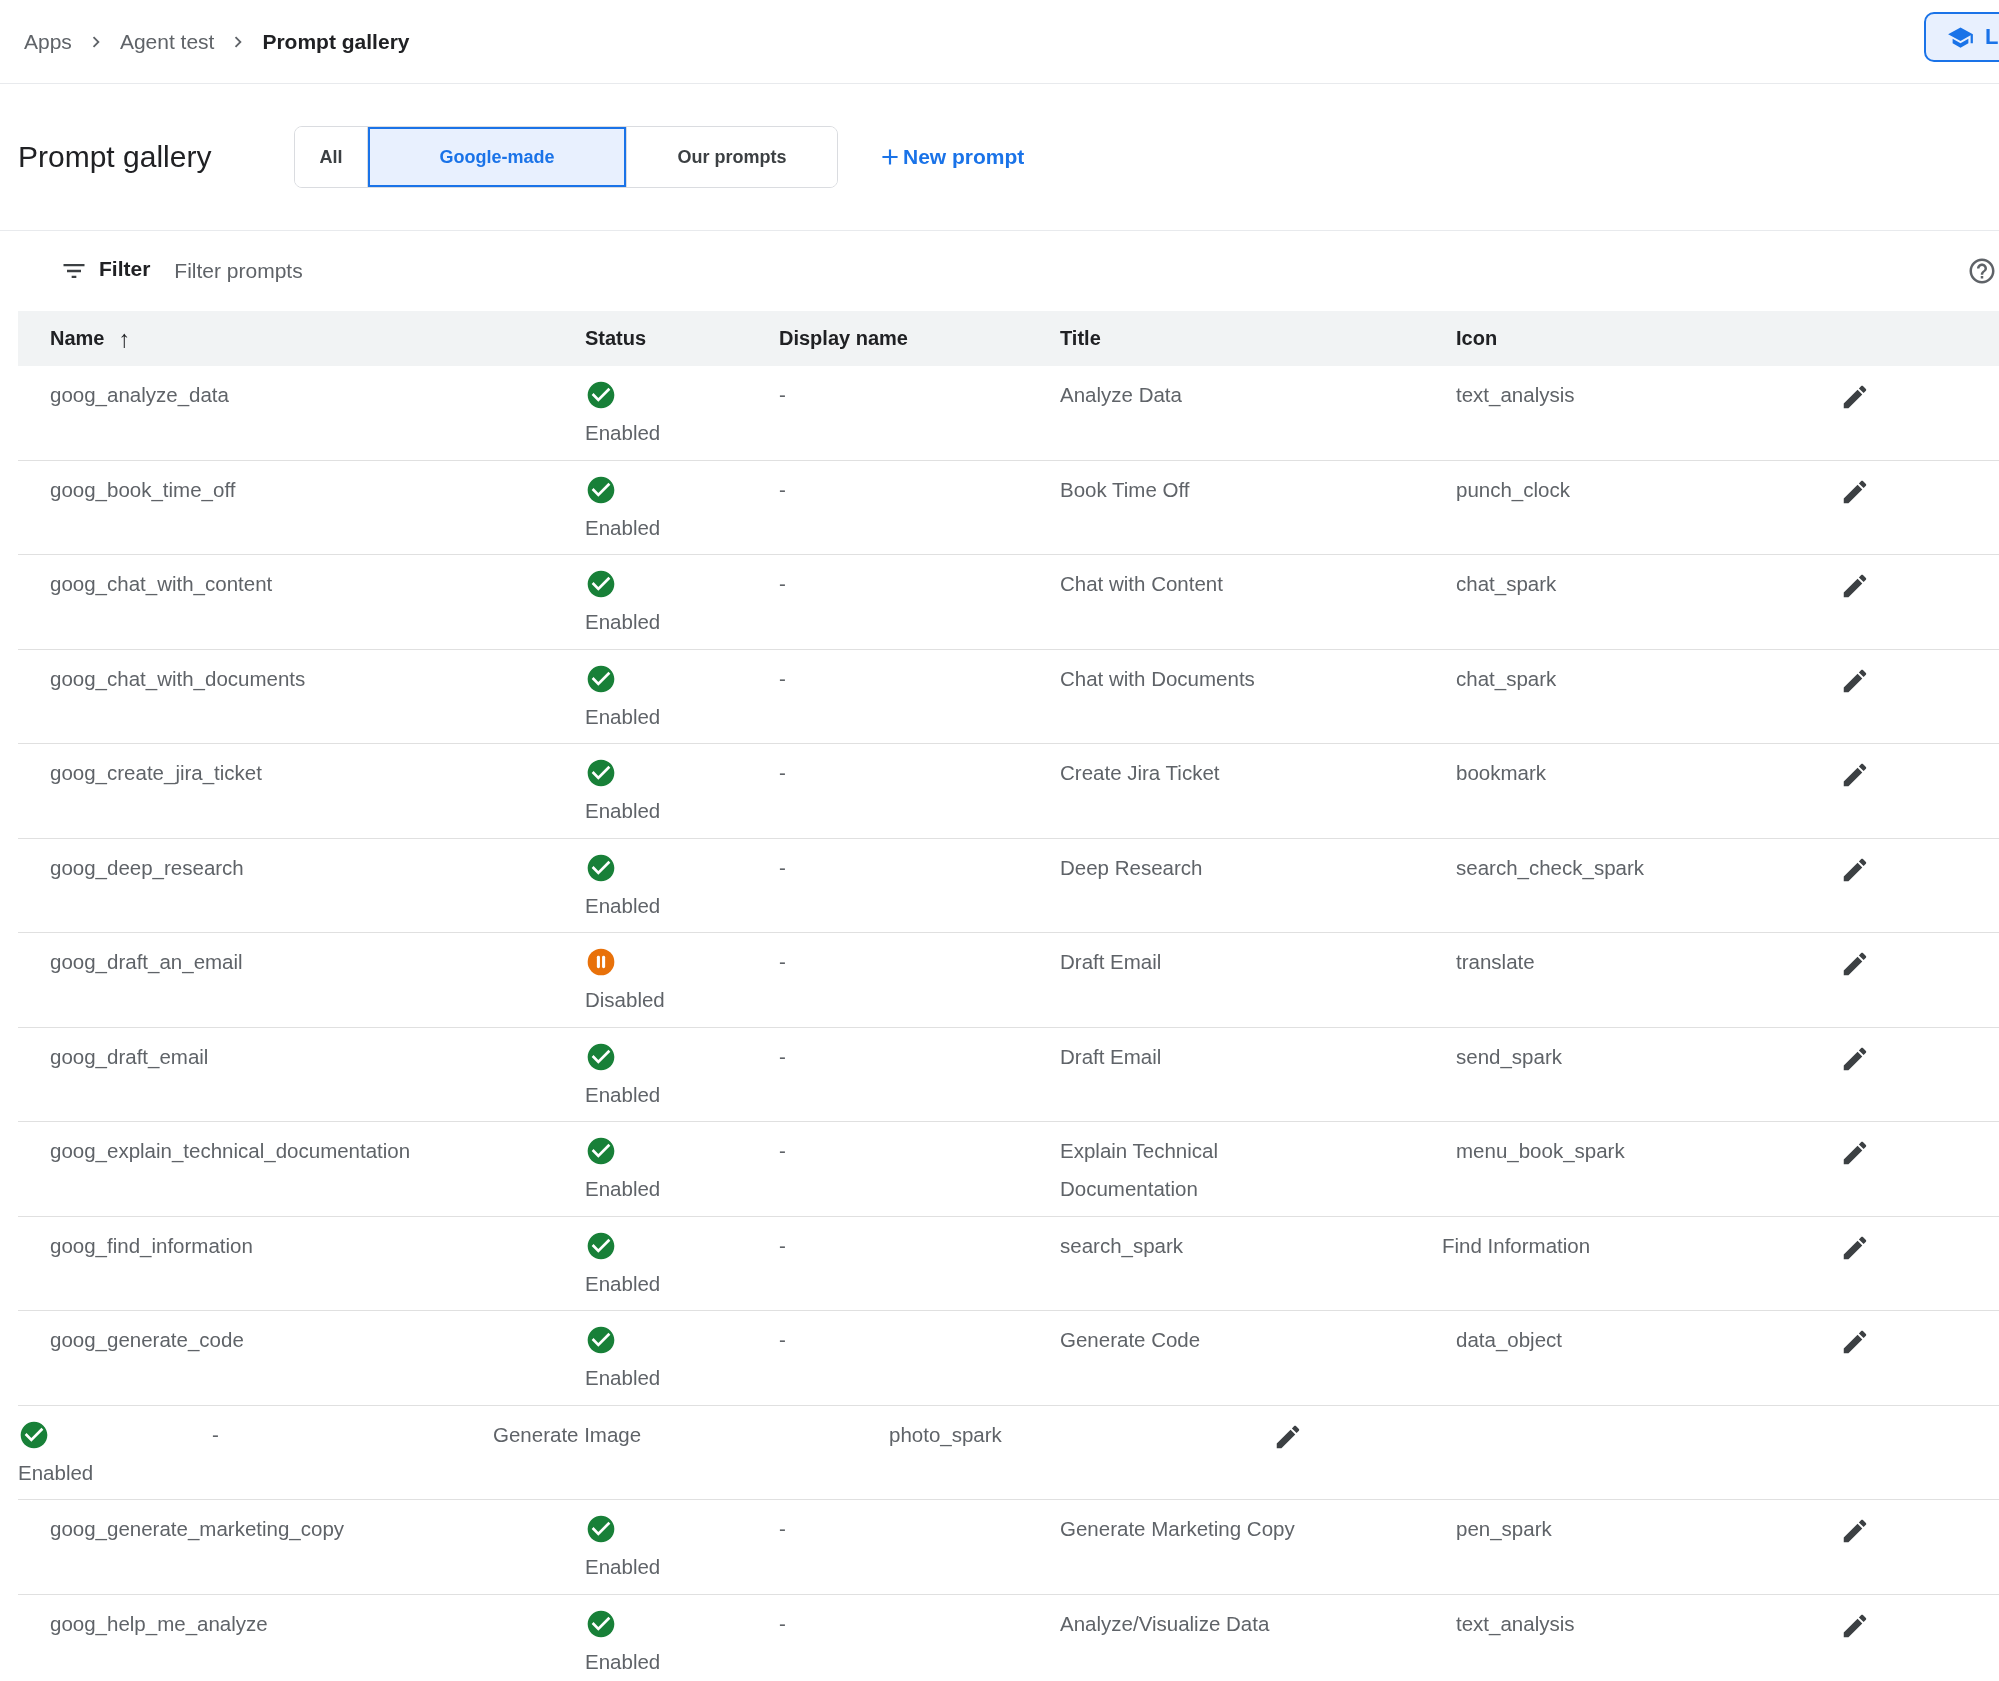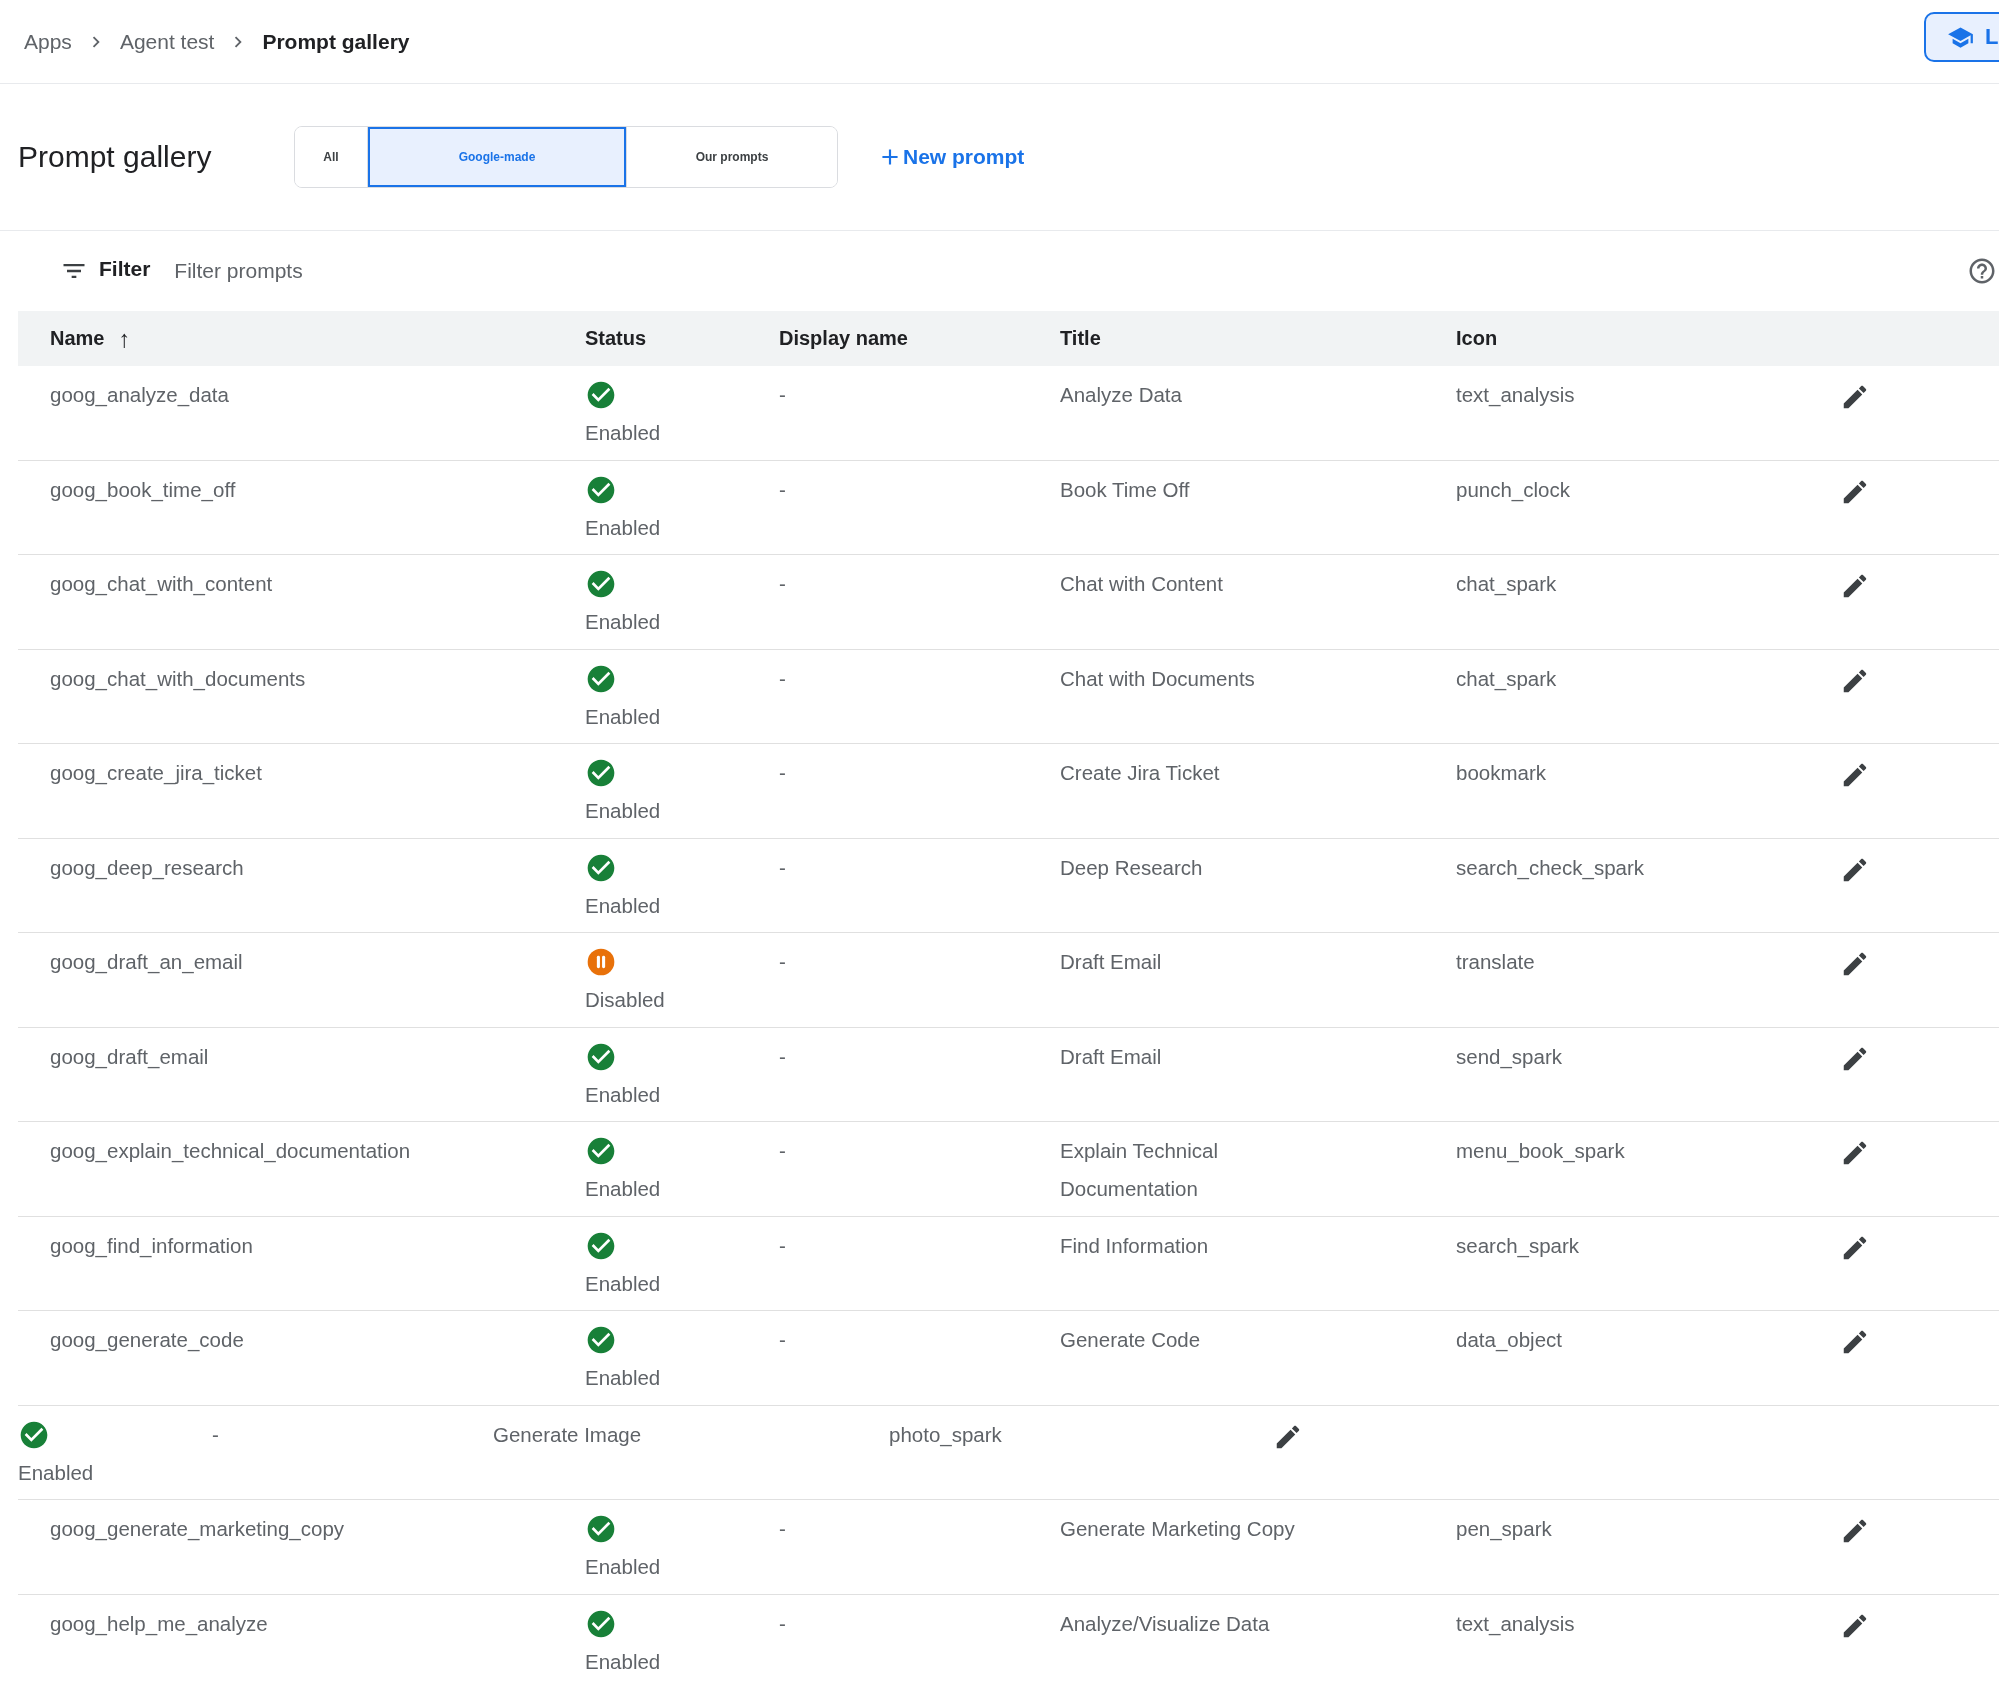--- a/index.html
+++ b/index.html
@@ -22,21 +22,21 @@
     color:#1a73e8;font-size:22px;font-weight:700;cursor:pointer;}
   .learn-btn svg{flex:0 0 auto;}
   
   .title-row{position:relative;height:146px;border-bottom:1px solid #e8eaed;}
   .page-title{position:absolute;left:18px;top:50%;transform:translateY(-50%);
     font-size:30px;font-weight:400;color:#202124;margin:0;}
   .tab-group{position:absolute;left:294px;top:50%;transform:translateY(-50%);
     display:flex;height:62px;border:1px solid #dadce0;border-radius:8px;
     box-sizing:border-box;overflow:hidden;background:#fff;}
   .tab{display:flex;align-items:center;justify-content:center;
-    font-family:inherit;font-size:12px;font-weight:600;color:#3c4043;
+    font-family:inherit;font-size:18px;font-weight:600;color:#3c4043;
     background:#fff;border:none;border-left:1px solid #dadce0;
     box-sizing:border-box;cursor:pointer;padding:0;}
   .tab:first-child{border-left:none;}
   .tab.selected{background:#e8f0fe;color:#1a73e8;box-shadow:inset 0 0 0 2px #1a73e8;}
   .tab-all{width:72px;}
   .tab-google{width:259px;text-align:right;}
   .tab-our{width:211px;}
   .new-prompt{position:absolute;left:877px;top:50%;transform:translateY(-50%);
     display:flex;align-items:center;gap:0;background:none;border:none;padding:0;
     color:#1a73e8;font-family:inherit;font-size:21px;font-weight:600;cursor:pointer;}
@@ -383,22 +383,22 @@
     <div class="cell col-status">
       <span class="status-icon">
         <svg viewBox="0 0 24 24" width="32" height="32">
               <path fill="#188038" d="M12 2C6.48 2 2 6.48 2 12s4.48 10 10 10 10-4.48 10-10S17.52 2 12 2zm-2 15l-5-5 1.41-1.41L10 14.17l7.59-7.59L19 8l-9 9z"></path>
             </svg>
       </span>
 
       <span class="status-label">Enabled</span>
     </div>
     <div class="cell col-display">-</div>
+    <div class="cell col-icon">search_spark</div>
     <div class="cell col-title"><span class="title-text">Find Information</span></div>
-    <div class="cell col-icon">search_spark</div>
     <div class="cell col-edit">
       <button class="edit-btn">
         <span style="line-height:0;">
           <svg viewBox="0 0 24 24" width="30" height="30" fill="#3c4043">
                 <path d="M3 17.25V21h3.75L17.81 9.94l-3.75-3.75L3 17.25zM20.71 7.04c.39-.39.39-1.02 0-1.41l-2.34-2.34c-.39-.39-1.02-.39-1.41 0l-1.83 1.83 3.75 3.75 1.83-1.83z"></path>
               </svg>
         </span>
       </button>
     </div>
   </div>

